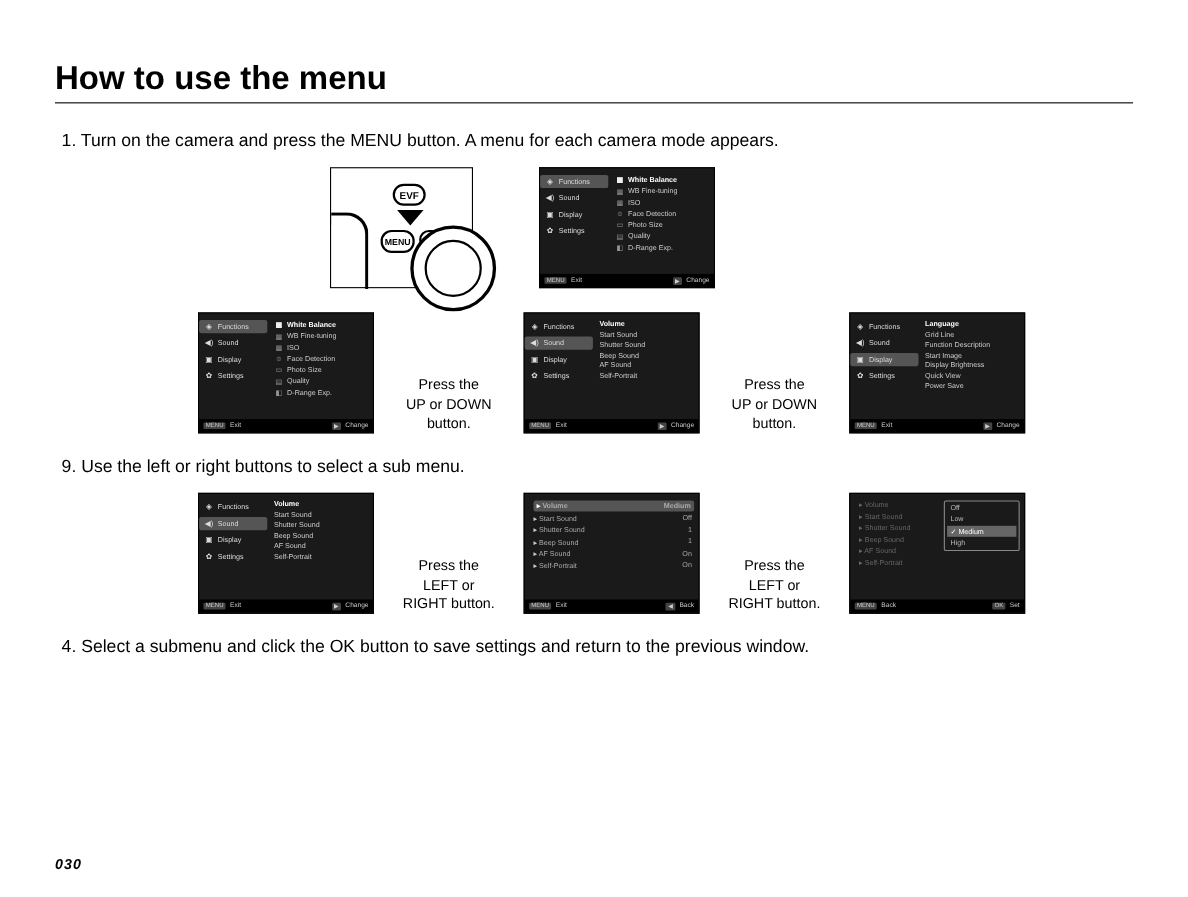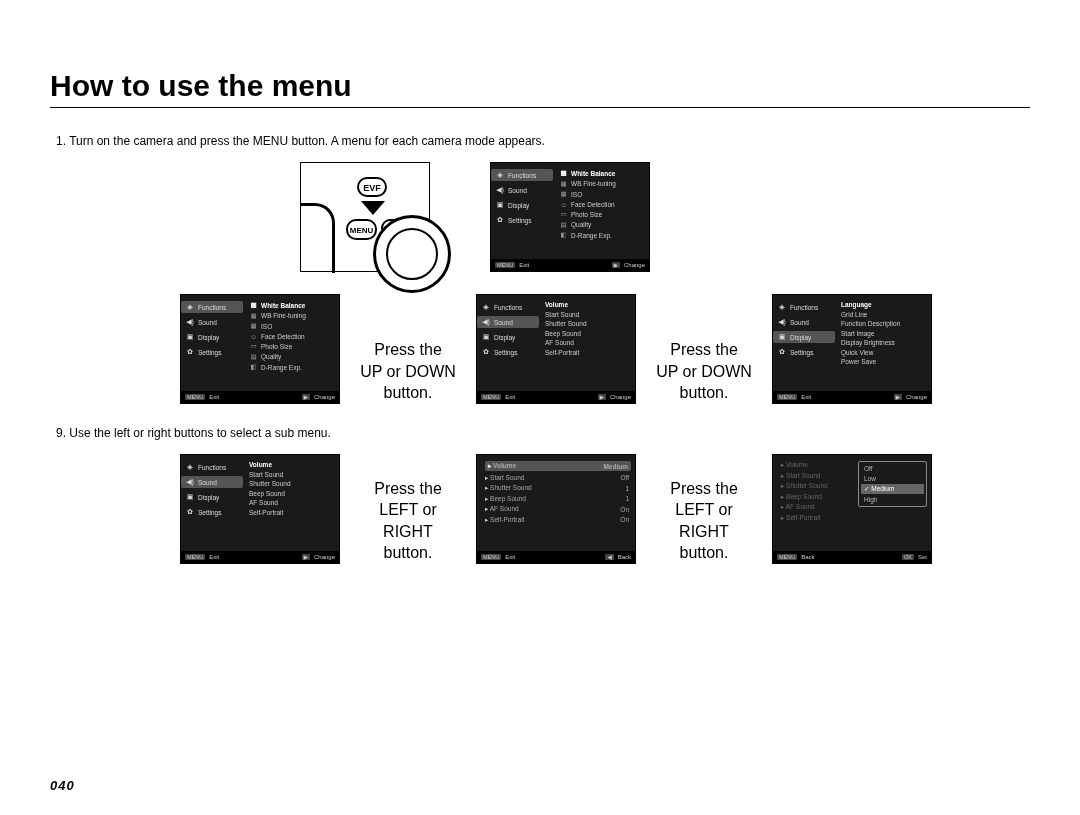--- a/index.html
+++ b/index.html
@@ -6,47 +6,47 @@
   body {
     margin: 0;
     background: #fff;
     font-family: Arial, Helvetica, sans-serif;
     width: 1080px;
     height: 815px;
     position: relative;
     color: #000;
   }
   .page {
-    padding: 69px 50px 30px 50px;
+    padding: 55px 50px 30px 50px;
   }
   .title {
     font-size: 30px;
     font-weight: bold;
     margin: 0 0 4px 0;
   }
   hr.rule {
     border: none;
     border-top: 1.5px solid #000;
     margin: 0 0 26px 0;
   }
   .step {
-    font-size: 12px;
+    font-size: 16px;
     margin: 0 0 14px 0;
     padding-left: 6px;
   }
   .row {
     display: flex;
     align-items: flex-end;
     gap: 20px;
     margin: 0 0 22px 0;
     padding-left: 130px;
   }
   .row.center { padding-left: 250px; gap: 60px; }
   .press-label {
-    font-size: 16px;
+    font-size: 13px;
     text-align: center;
     line-height: 1.35;
     width: 96px;
     flex: 0 0 auto;
   }
   
   .camera-illus {
     width: 130px; height: 110px;
     border: 1px solid #000;
     background: #fff;
@@ -534,15 +534,16 @@
       <div class="screen-foot">
           <span class="btn">MENU</span>
           <span>Back</span>
           <span class="spacer"></span>
           <span class="btn">OK</span>
           <span>Set</span>
         </div>
     </div>
   </div>
 
+  <p class="step">4. Select a submenu and click the OK button to save settings and return to the previous window.</p>
 </div>
 
-<div class="pagenum">040</div>
+<div class="pagenum">030</div>
 
 </body></html>

